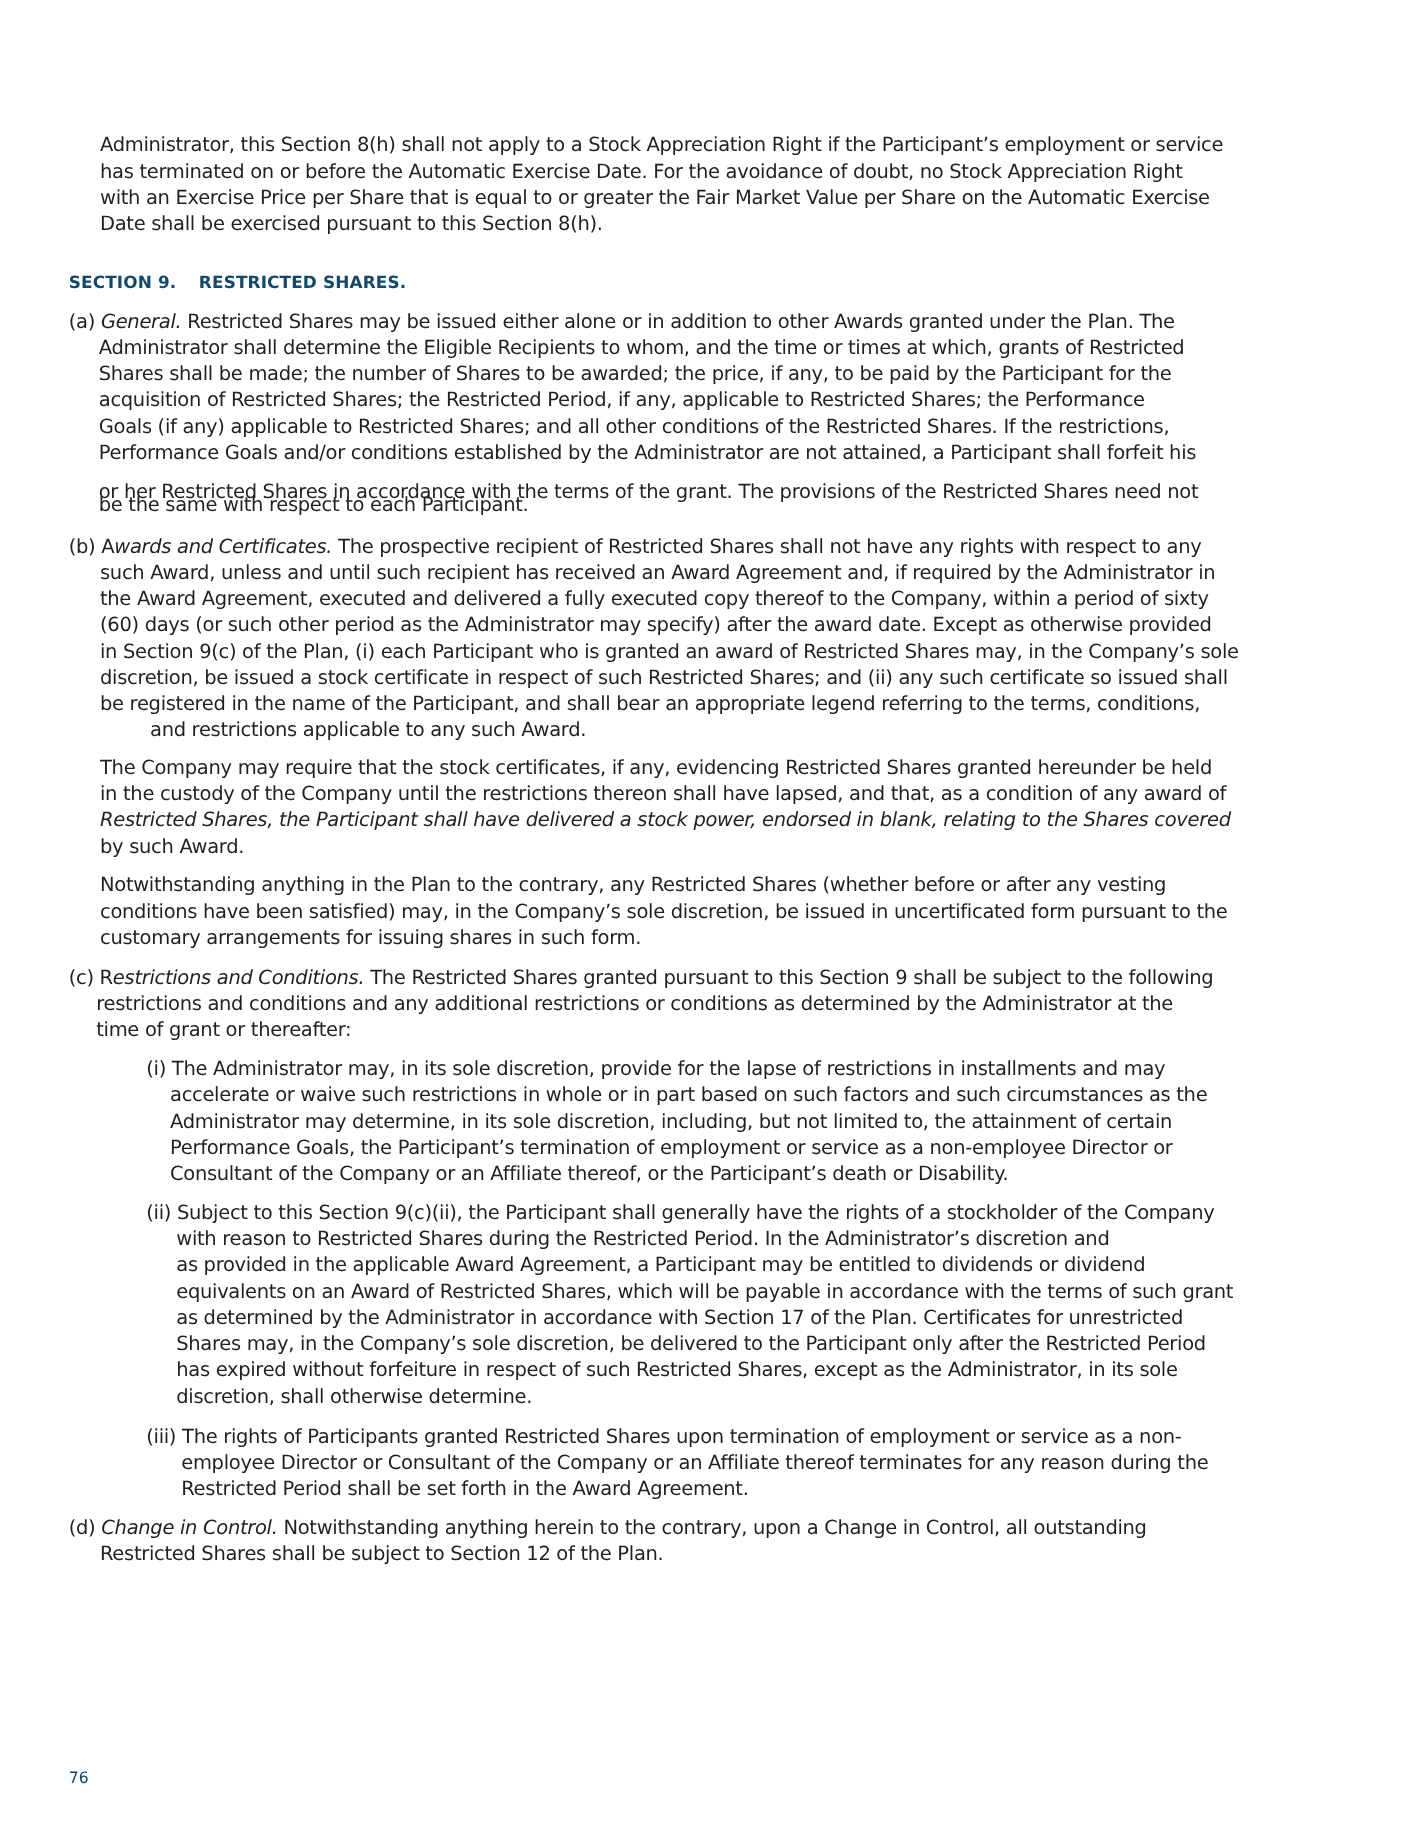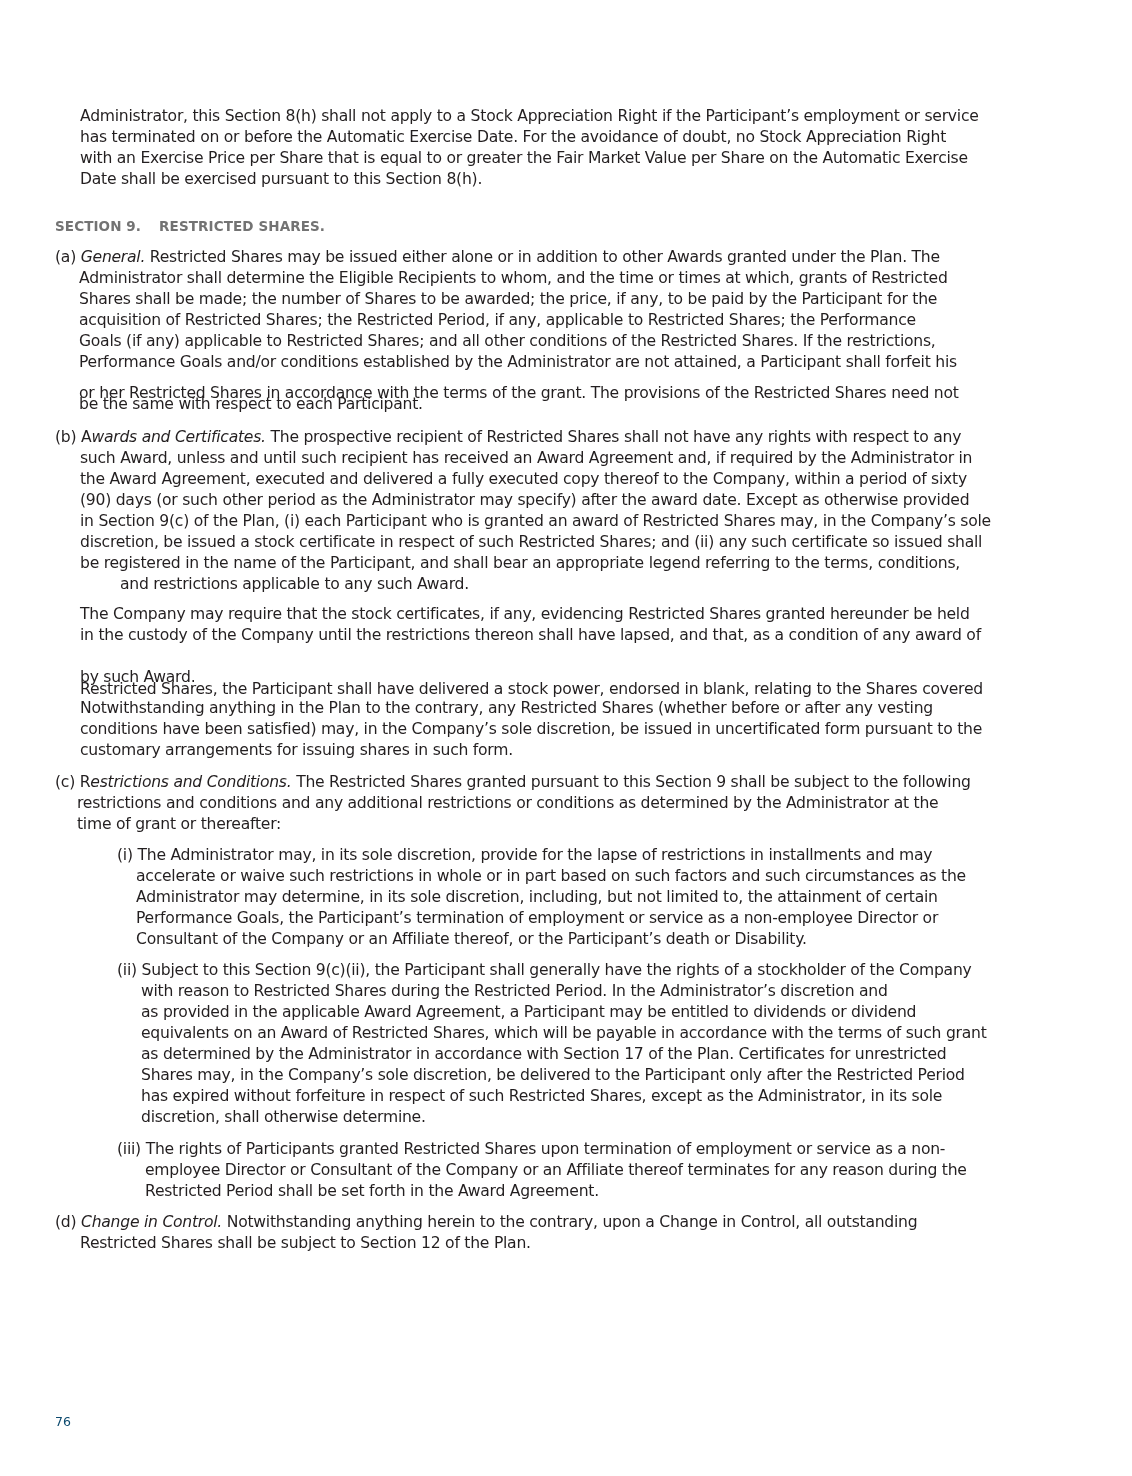--- a/index.html
+++ b/index.html
@@ -2,21 +2,21 @@
 <html><head>
 <meta charset="utf-8">
 <style>
   html, body { margin: 0; padding: 0; background: #ffffff; }
   body { width: 1132px; height: 1476px; position: relative; overflow: hidden;
          font-family: "DejaVu Sans", "Liberation Sans", sans-serif; color: #231f20; }
   .page { position: absolute; left: 0; top: 0; width: 1132px; height: 1476px; }
   .line { position: absolute; white-space: nowrap; font-size: 15.6px; line-height: 21px;
           letter-spacing: -0.25px; transform-origin: left top; }
   .heading { position: absolute; left: 55px; top: 218px; font-size: 13.5px; font-weight: bold;
-             color: #737373; letter-spacing: 0.1px; white-space: nowrap; }
+             color: #0c4a6e; letter-spacing: 0.1px; white-space: nowrap; }
   .heading .gap { display: inline-block; width: 18px; }
   .pagenum { position: absolute; left: 55px; top: 1414px; font-size: 12.5px; color: #0c4a6e; }
   em { }
 </style>
 </head>
 <body>
 
 <div class="page">
 
   <div>
@@ -42,30 +42,30 @@
     <div class="line" style="left:79px; top:383px;">or her Restricted Shares in accordance with the terms of the grant. The provisions of the Restricted Shares need not</div>
     <div class="line" style="left:79px; top:394px;">be the same with respect to each Participant.</div>
   </div>
 
   <div>
     <div class="line" style="left:55px; top:427px;">
       <span>(b) A</span><em>wards and Certificates.</em><span> The prospective recipient of Restricted Shares shall not have any rights with respect to any</span>
     </div>
     <div class="line" style="left:80px; top:448px;">such Award, unless and until such recipient has received an Award Agreement and, if required by the Administrator in</div>
     <div class="line" style="left:80px; top:469px;">the Award Agreement, executed and delivered a fully executed copy thereof to the Company, within a period of sixty</div>
-    <div class="line" style="left:80px; top:490px;">(90) days (or such other period as the Administrator may specify) after the award date. Except as otherwise provided</div>
+    <div class="line" style="left:80px; top:490px;">(60) days (or such other period as the Administrator may specify) after the award date. Except as otherwise provided</div>
     <div class="line" style="left:80px; top:511px;">in Section 9(c) of the Plan, (i) each Participant who is granted an award of Restricted Shares may, in the Company’s sole</div>
     <div class="line" style="left:80px; top:532px;">discretion, be issued a stock certificate in respect of such Restricted Shares; and (ii) any such certificate so issued shall</div>
     <div class="line" style="left:80px; top:553px;">be registered in the name of the Participant, and shall bear an appropriate legend referring to the terms, conditions,</div>
     <div class="line" style="left:80px; top:574px;margin-left:40px;">and restrictions applicable to any such Award.</div>
 
     <div>
       <div class="line" style="left:80px; top:604px;">The Company may require that the stock certificates, if any, evidencing Restricted Shares granted hereunder be held</div>
       <div class="line" style="left:80px; top:625px;">in the custody of the Company until the restrictions thereon shall have lapsed, and that, as a condition of any award of</div>
-      <div class="line" style="left:80px; top:679px;">Restricted Shares, the Participant shall have delivered a stock power, endorsed in blank, relating to the Shares covered</div>
+      <div class="line" style="left:80px; top:646px;font-style:italic;">Restricted Shares, the Participant shall have delivered a stock power, endorsed in blank, relating to the Shares covered</div>
       <div class="line" style="left:80px; top:667px;">by such Award.</div>
     </div>
 
     <div>
       <div class="line" style="left:80px; top:698px;">Notwithstanding anything in the Plan to the contrary, any Restricted Shares (whether before or after any vesting</div>
       <div class="line" style="left:80px; top:719px;">conditions have been satisfied) may, in the Company’s sole discretion, be issued in uncertificated form pursuant to the</div>
       <div class="line" style="left:80px; top:740px;">customary arrangements for issuing shares in such form.</div>
     </div>
   </div>
 

